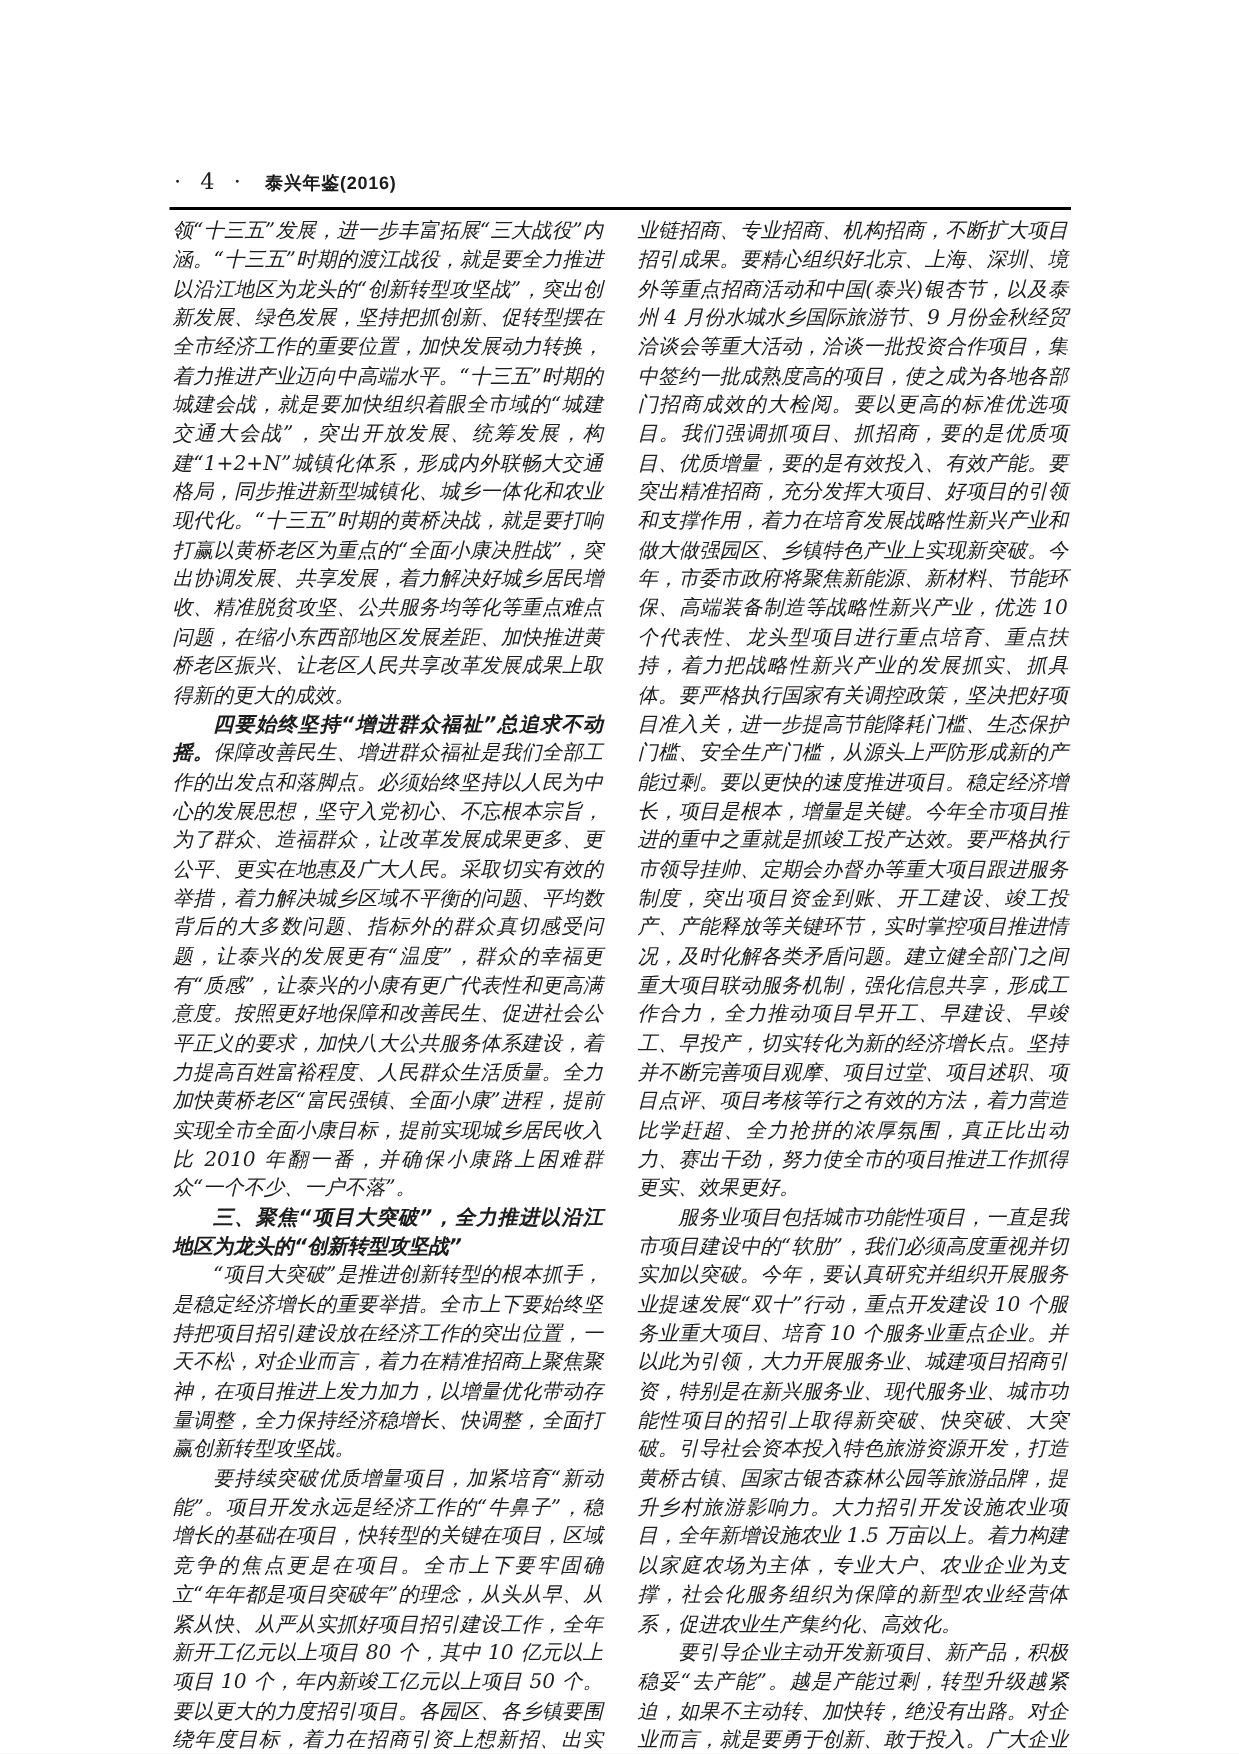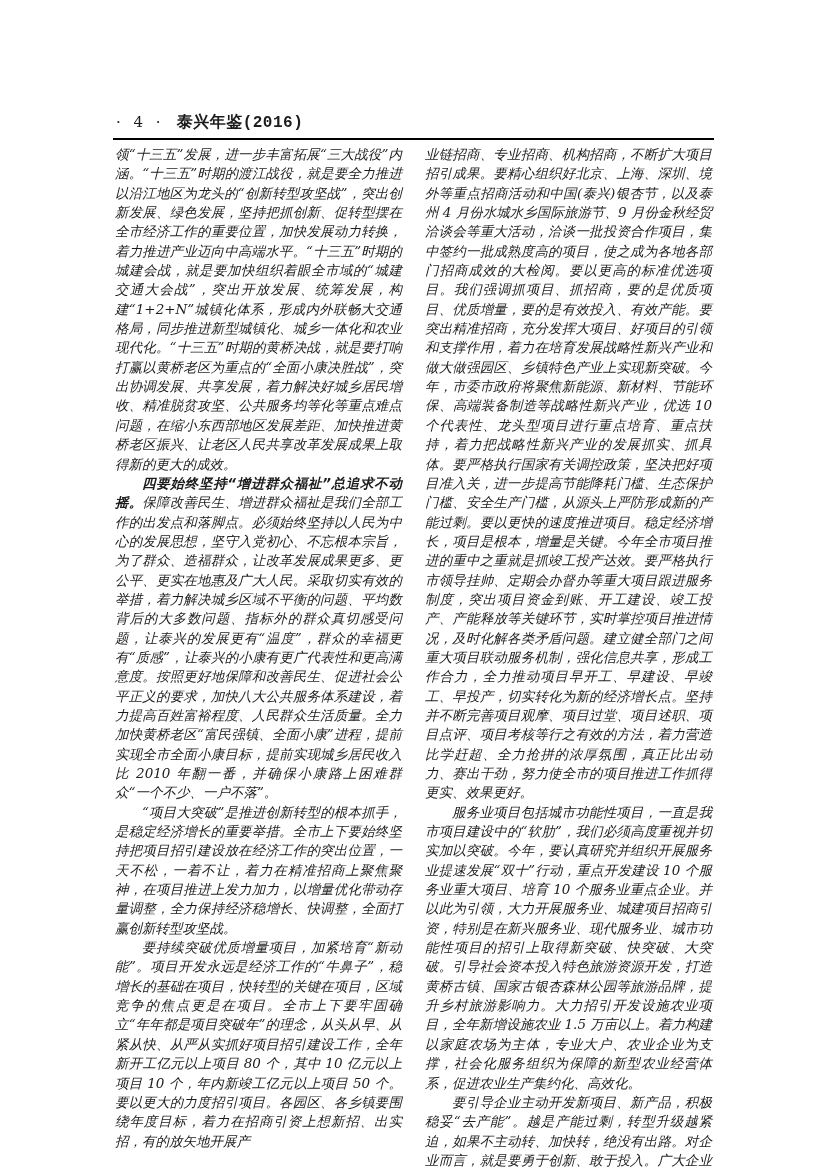--- a/index.html
+++ b/index.html
@@ -23,23 +23,23 @@
     align-items: baseline;
     font-size: 15px;
     white-space: nowrap;
   }
   .page-marker {
     font-family: "DejaVu Serif", "Liberation Serif", serif;
     letter-spacing: 4px;
     margin-right: 12px;
   }
   .book-title {
-    font-family: Liberation Mono, monospace;
+    font-family: Liberation Sans, sans-serif;
     font-weight: 700;
-    font-size: 16px;
+    font-size: 12px;
     letter-spacing: 0.5px;
   }
   .rule {
     position: absolute;
     left: 113px;
     top: 138px;
     width: 601px;
     height: 2px;
     background: #000;
   }
@@ -76,21 +76,22 @@
     <span class="book-title">泰兴年鉴(2016)</span>
   </div>
 
   <div class="rule"></div>
 
   <div class="body">
 
     <div class="col">
       <p>领“十三五”发展，进一步丰富拓展“三大战役”内涵。“十三五”时期的渡江战役，就是要全力推进以沿江地区为龙头的“创新转型攻坚战”，突出创新发展、绿色发展，坚持把抓创新、促转型摆在全市经济工作的重要位置，加快发展动力转换，着力推进产业迈向中高端水平。“十三五”时期的城建会战，就是要加快组织着眼全市域的“城建交通大会战”，突出开放发展、统筹发展，构建“1+2+N”城镇化体系，形成内外联畅大交通格局，同步推进新型城镇化、城乡一体化和农业现代化。“十三五”时期的黄桥决战，就是要打响打赢以黄桥老区为重点的“全面小康决胜战”，突出协调发展、共享发展，着力解决好城乡居民增收、精准脱贫攻坚、公共服务均等化等重点难点问题，在缩小东西部地区发展差距、加快推进黄桥老区振兴、让老区人民共享改革发展成果上取得新的更大的成效。</p>
       <p class="indent"><span class="lead-bold">四要始终坚持“增进群众福祉”总追求不动摇。</span><span>保障改善民生、增进群众福祉是我们全部工作的出发点和落脚点。必须始终坚持以人民为中心的发展思想，坚守入党初心、不忘根本宗旨，为了群众、造福群众，让改革发展成果更多、更公平、更实在地惠及广大人民。采取切实有效的举措，着力解决城乡区域不平衡的问题、平均数背后的大多数问题、指标外的群众真切感受问题，让泰兴的发展更有“温度”，群众的幸福更有“质感”，让泰兴的小康有更广代表性和更高满意度。按照更好地保障和改善民生、促进社会公平正义的要求，加快八大公共服务体系建设，着力提高百姓富裕程度、人民群众生活质量。全力加快黄桥老区“富民强镇、全面小康”进程，提前实现全市全面小康目标，提前实现城乡居民收入比 2010 年翻一番，并确保小康路上困难群众“一个不少、一户不落”。</span></p>
-      <p class="indent">“项目大突破”是推进创新转型的根本抓手，是稳定经济增长的重要举措。全市上下要始终坚持把项目招引建设放在经济工作的突出位置，一天不松，一着不让，着力在精准招商上聚焦聚神，在项目推进上发力加力，以增量优化带动存量调整，全力保持经济稳增长、快调整，全面打赢创新转型攻坚战。</p>
+      <p class="indent heading">三、聚焦“项目大突破”，全力推进以沿江地区为龙头的“创新转型攻坚战”</p>
+      <p class="indent">“项目大突破”是推进创新转型的根本抓手，是稳定经济增长的重要举措。全市上下要始终坚持把项目招引建设放在经济工作的突出位置，一天不松，对企业而言，着力在精准招商上聚焦聚神，在项目推进上发力加力，以增量优化带动存量调整，全力保持经济稳增长、快调整，全面打赢创新转型攻坚战。</p>
       <p class="indent">要持续突破优质增量项目，加紧培育“新动能”。项目开发永远是经济工作的“牛鼻子”，稳增长的基础在项目，快转型的关键在项目，区域竞争的焦点更是在项目。全市上下要牢固确立“年年都是项目突破年”的理念，从头从早、从紧从快、从严从实抓好项目招引建设工作，全年新开工亿元以上项目 80 个，其中 10 亿元以上项目 10 个，年内新竣工亿元以上项目 50 个。要以更大的力度招引项目。各园区、各乡镇要围绕年度目标，着力在招商引资上想新招、出实招，有的放矢地开展产</p>
     </div>
 
     <div class="col">
       <p>业链招商、专业招商、机构招商，不断扩大项目招引成果。要精心组织好北京、上海、深圳、境外等重点招商活动和中国(泰兴)银杏节，以及泰州 4 月份水城水乡国际旅游节、9 月份金秋经贸洽谈会等重大活动，洽谈一批投资合作项目，集中签约一批成熟度高的项目，使之成为各地各部门招商成效的大检阅。要以更高的标准优选项目。我们强调抓项目、抓招商，要的是优质项目、优质增量，要的是有效投入、有效产能。要突出精准招商，充分发挥大项目、好项目的引领和支撑作用，着力在培育发展战略性新兴产业和做大做强园区、乡镇特色产业上实现新突破。今年，市委市政府将聚焦新能源、新材料、节能环保、高端装备制造等战略性新兴产业，优选 10 个代表性、龙头型项目进行重点培育、重点扶持，着力把战略性新兴产业的发展抓实、抓具体。要严格执行国家有关调控政策，坚决把好项目准入关，进一步提高节能降耗门槛、生态保护门槛、安全生产门槛，从源头上严防形成新的产能过剩。要以更快的速度推进项目。稳定经济增长，项目是根本，增量是关键。今年全市项目推进的重中之重就是抓竣工投产达效。要严格执行市领导挂帅、定期会办督办等重大项目跟进服务制度，突出项目资金到账、开工建设、竣工投产、产能释放等关键环节，实时掌控项目推进情况，及时化解各类矛盾问题。建立健全部门之间重大项目联动服务机制，强化信息共享，形成工作合力，全力推动项目早开工、早建设、早竣工、早投产，切实转化为新的经济增长点。坚持并不断完善项目观摩、项目过堂、项目述职、项目点评、项目考核等行之有效的方法，着力营造比学赶超、全力抢拼的浓厚氛围，真正比出动力、赛出干劲，努力使全市的项目推进工作抓得更实、效果更好。</p>
       <p class="indent">服务业项目包括城市功能性项目，一直是我市项目建设中的“软肋”，我们必须高度重视并切实加以突破。今年，要认真研究并组织开展服务业提速发展“双十”行动，重点开发建设 10 个服务业重大项目、培育 10 个服务业重点企业。并以此为引领，大力开展服务业、城建项目招商引资，特别是在新兴服务业、现代服务业、城市功能性项目的招引上取得新突破、快突破、大突破。引导社会资本投入特色旅游资源开发，打造黄桥古镇、国家古银杏森林公园等旅游品牌，提升乡村旅游影响力。大力招引开发设施农业项目，全年新增设施农业 1.5 万亩以上。着力构建以家庭农场为主体，专业大户、农业企业为支撑，社会化服务组织为保障的新型农业经营体系，促进农业生产集约化、高效化。</p>
       <p class="indent">要引导企业主动开发新项目、新产品，积极稳妥“去产能”。越是产能过剩，转型升级越紧迫，如果不主动转、加快转，绝没有出路。对企业而言，就是要勇于创新、敢于投入。广大企业要舍得在科技创新上下大本</p>
     </div>
 
   </div>

